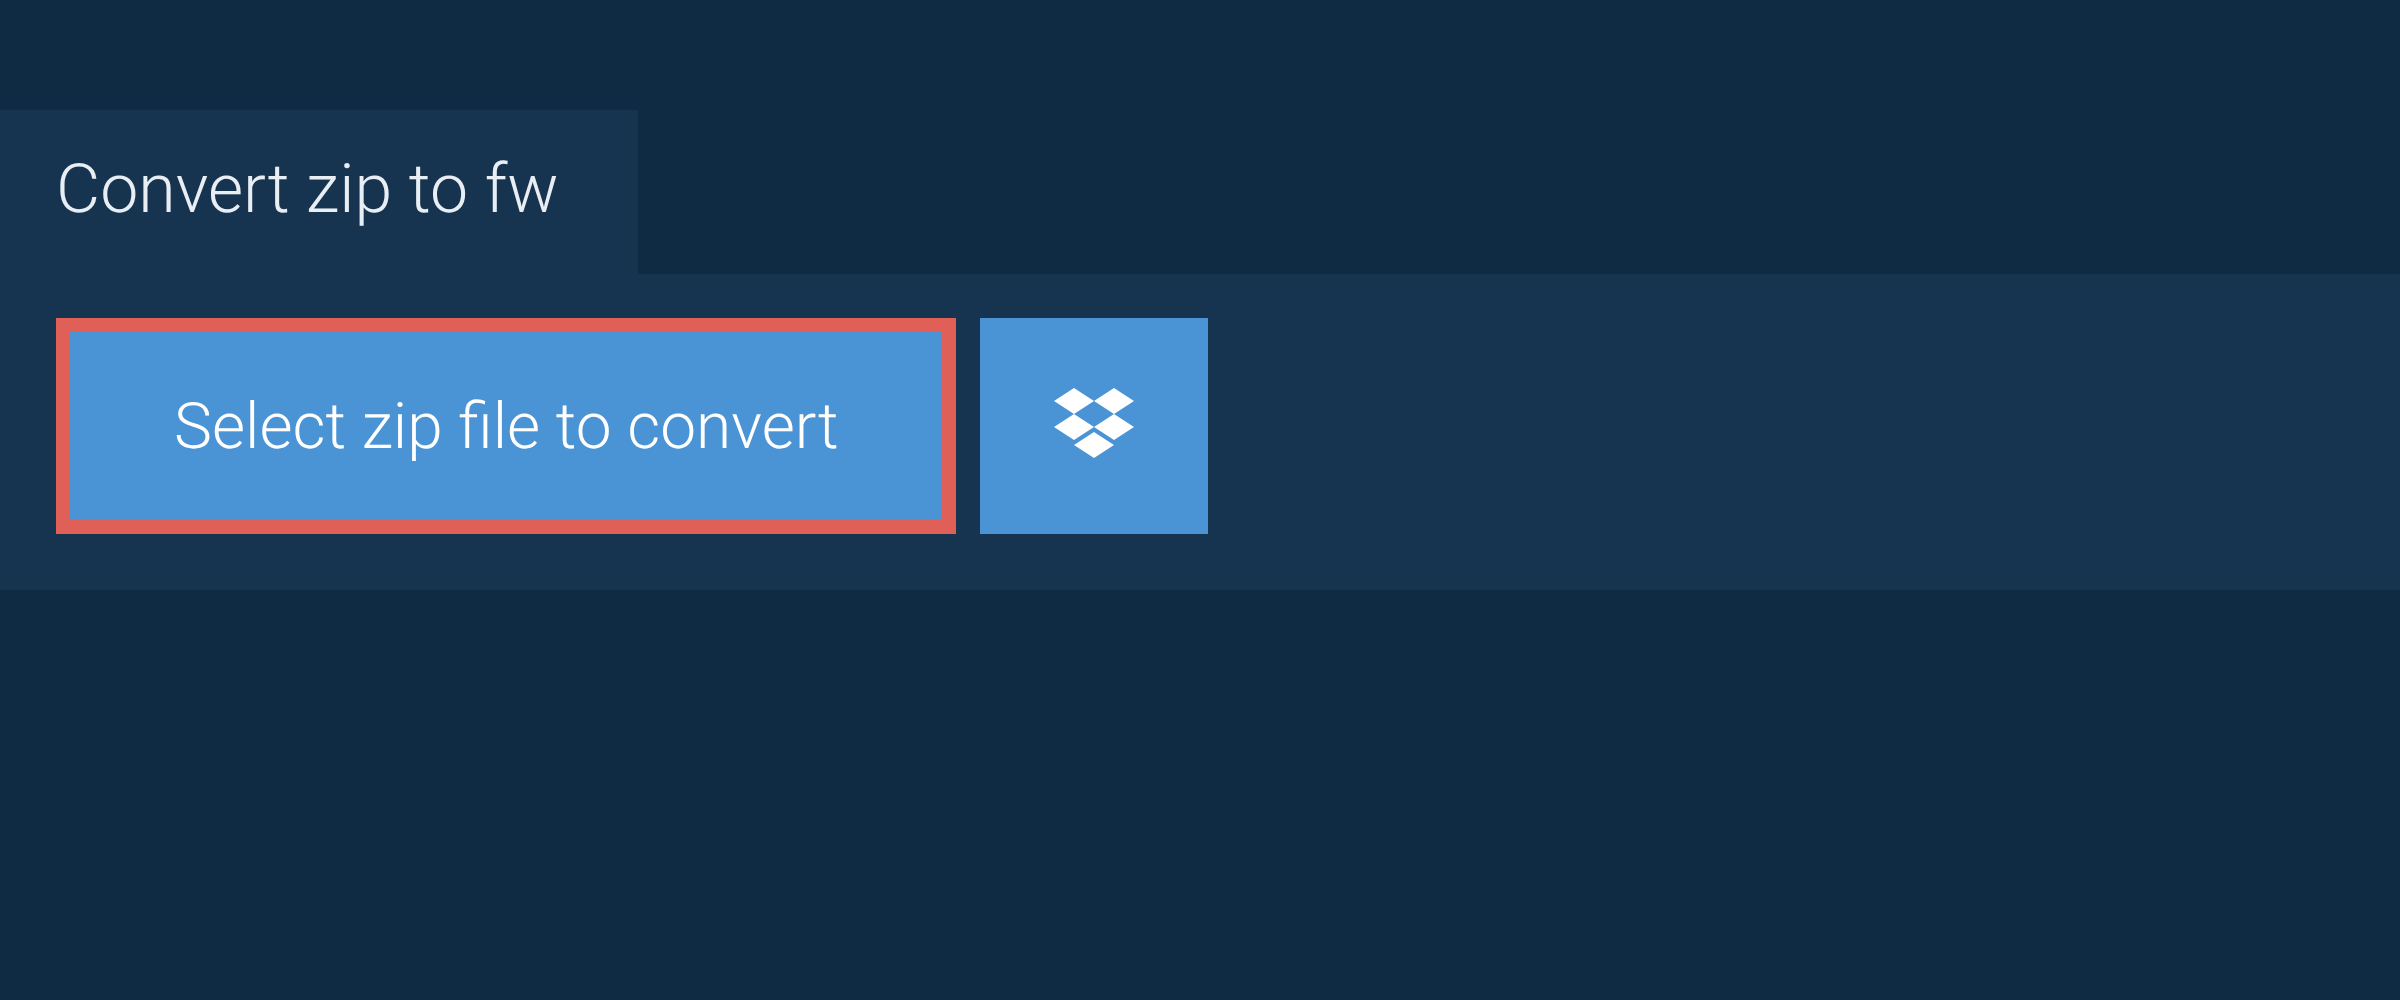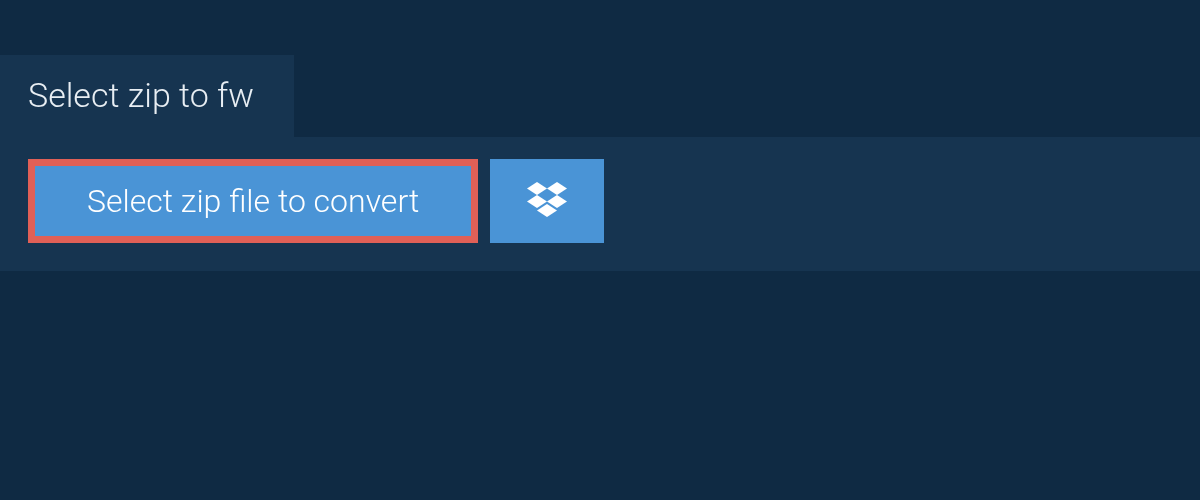--- a/index.html
+++ b/index.html
@@ -34,21 +34,21 @@
     .select-wrap {
       border: 7px solid #e06057;
       display: inline-flex;
     }
     .select-button {
       background: #4a94d6;
       color: #ffffff;
       border: none;
       font-size: 32px;
       font-weight: 300;
-      padding: 16px 52px;
+      padding: 28px 52px;
       cursor: pointer;
       font-family: inherit;
     }
     .dropbox-button {
       background: #4a94d6;
       border: none;
       width: 114px;
       display: flex;
       align-items: center;
       justify-content: center;
@@ -59,21 +59,21 @@
       height: 36px;
       fill: #ffffff;
     }
   </style>
 </head>
 <body>
 
 
 
 <div class="tab">
-  <span>Select zip to fw</span>
+  <span>Convert zip to fw</span>
 </div>
 
 <div class="panel">
   <div class="select-wrap">
     <button class="select-button">
       <span>Select zip file to convert</span>
     </button>
   </div>
   <button class="dropbox-button">
     <span>

